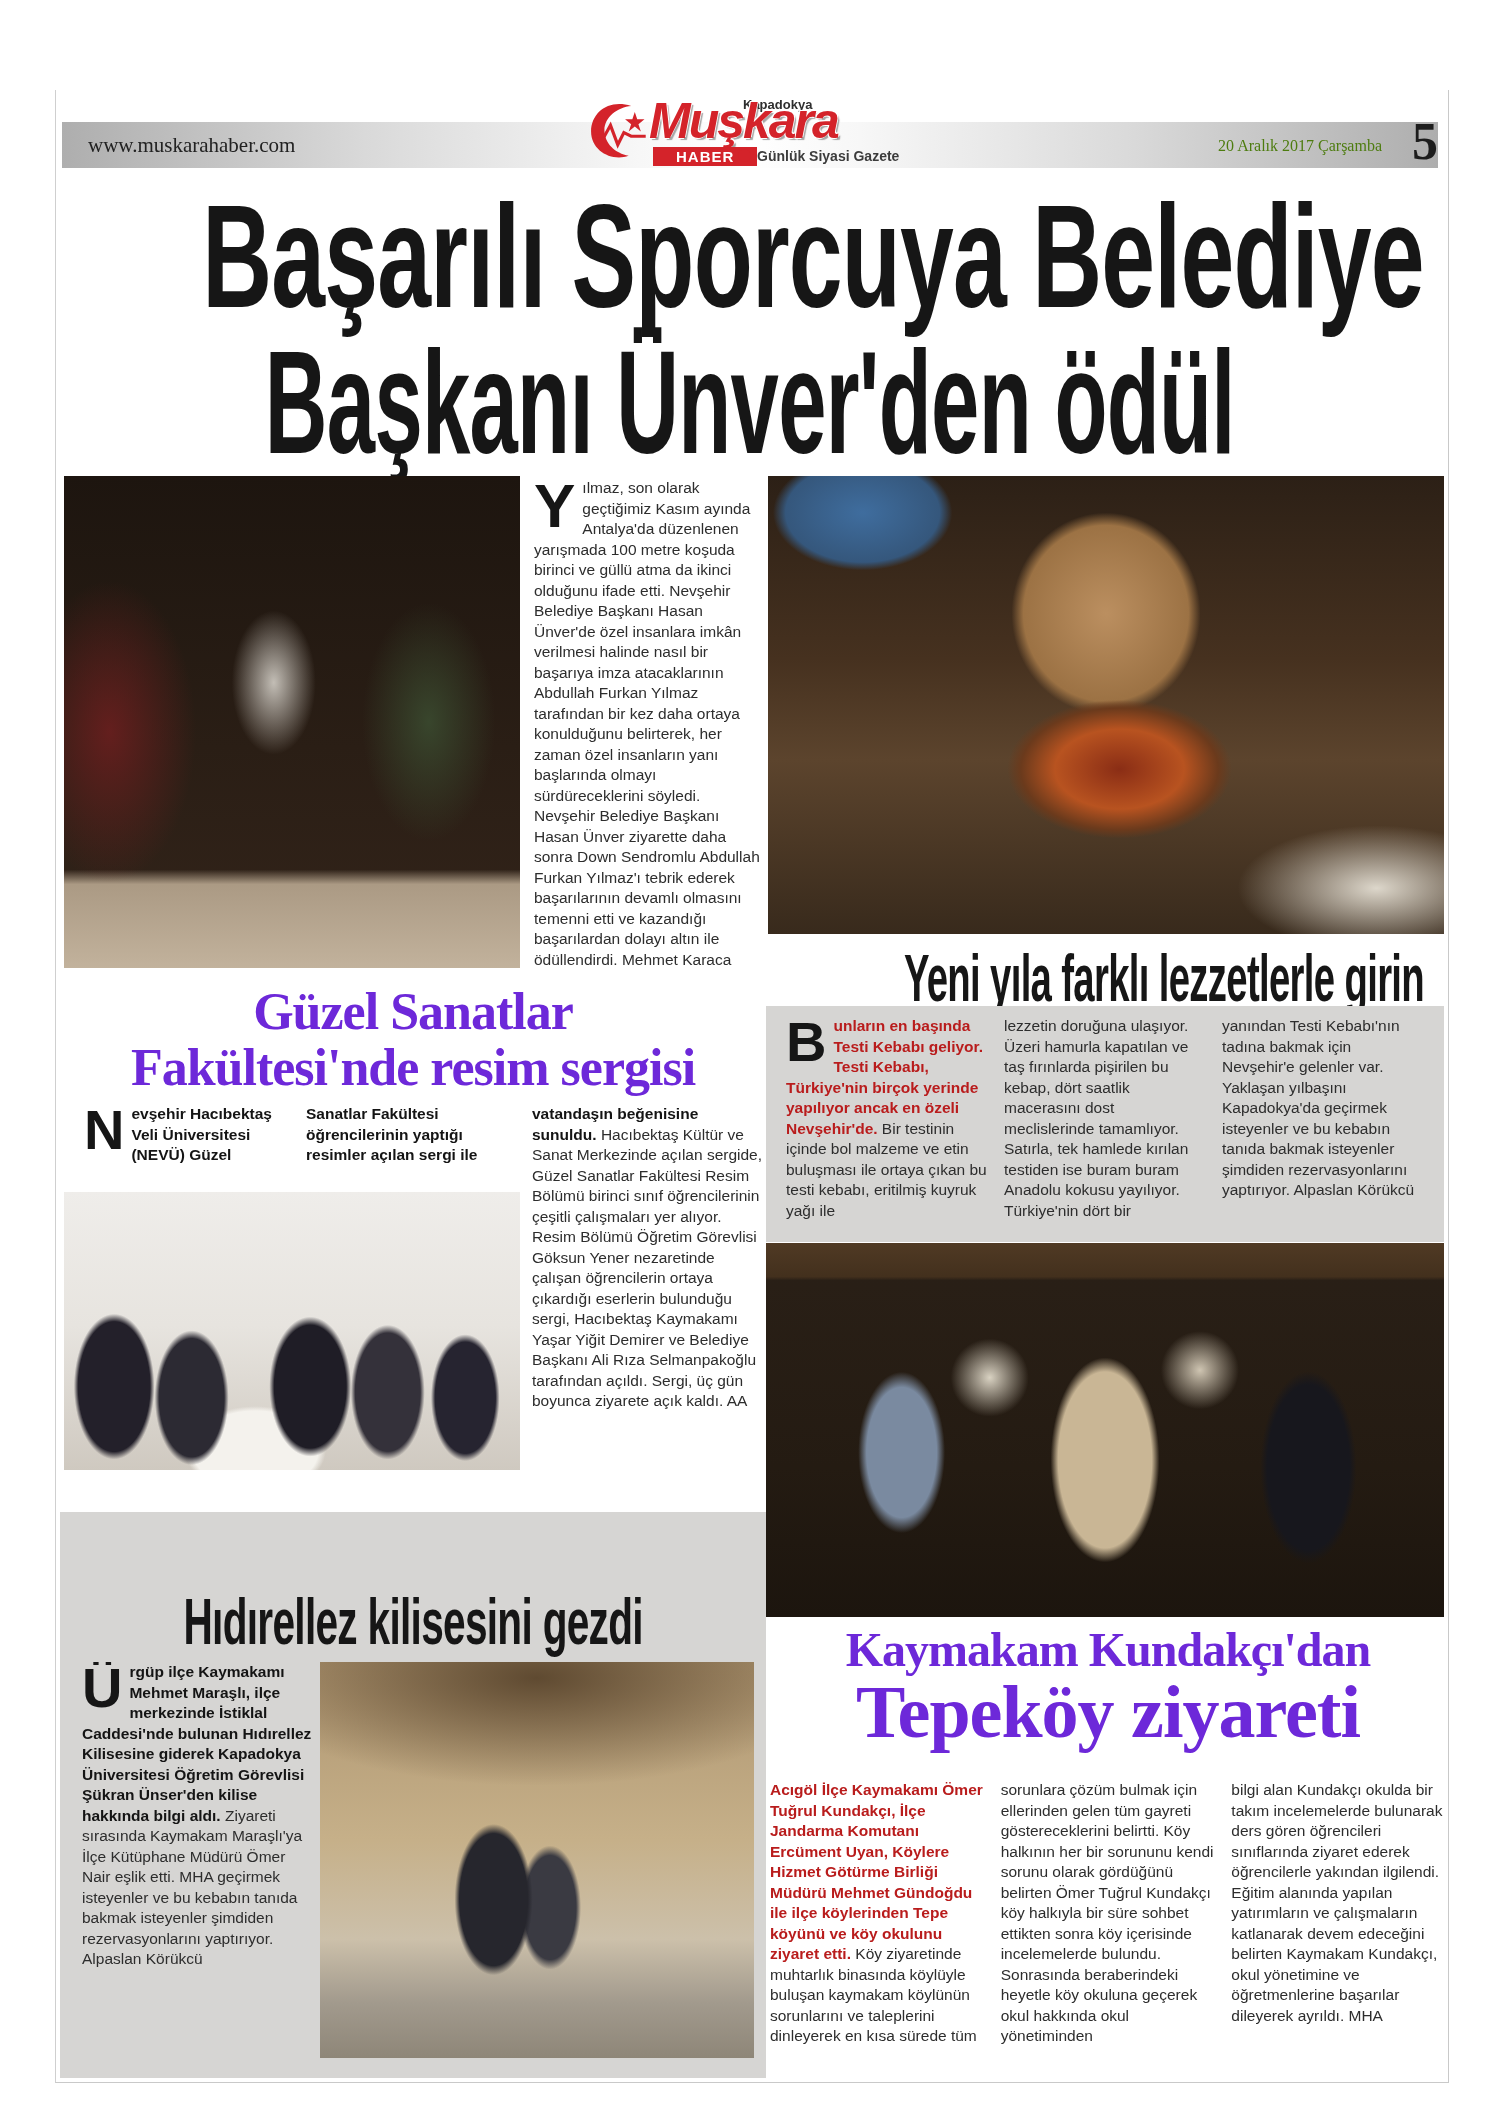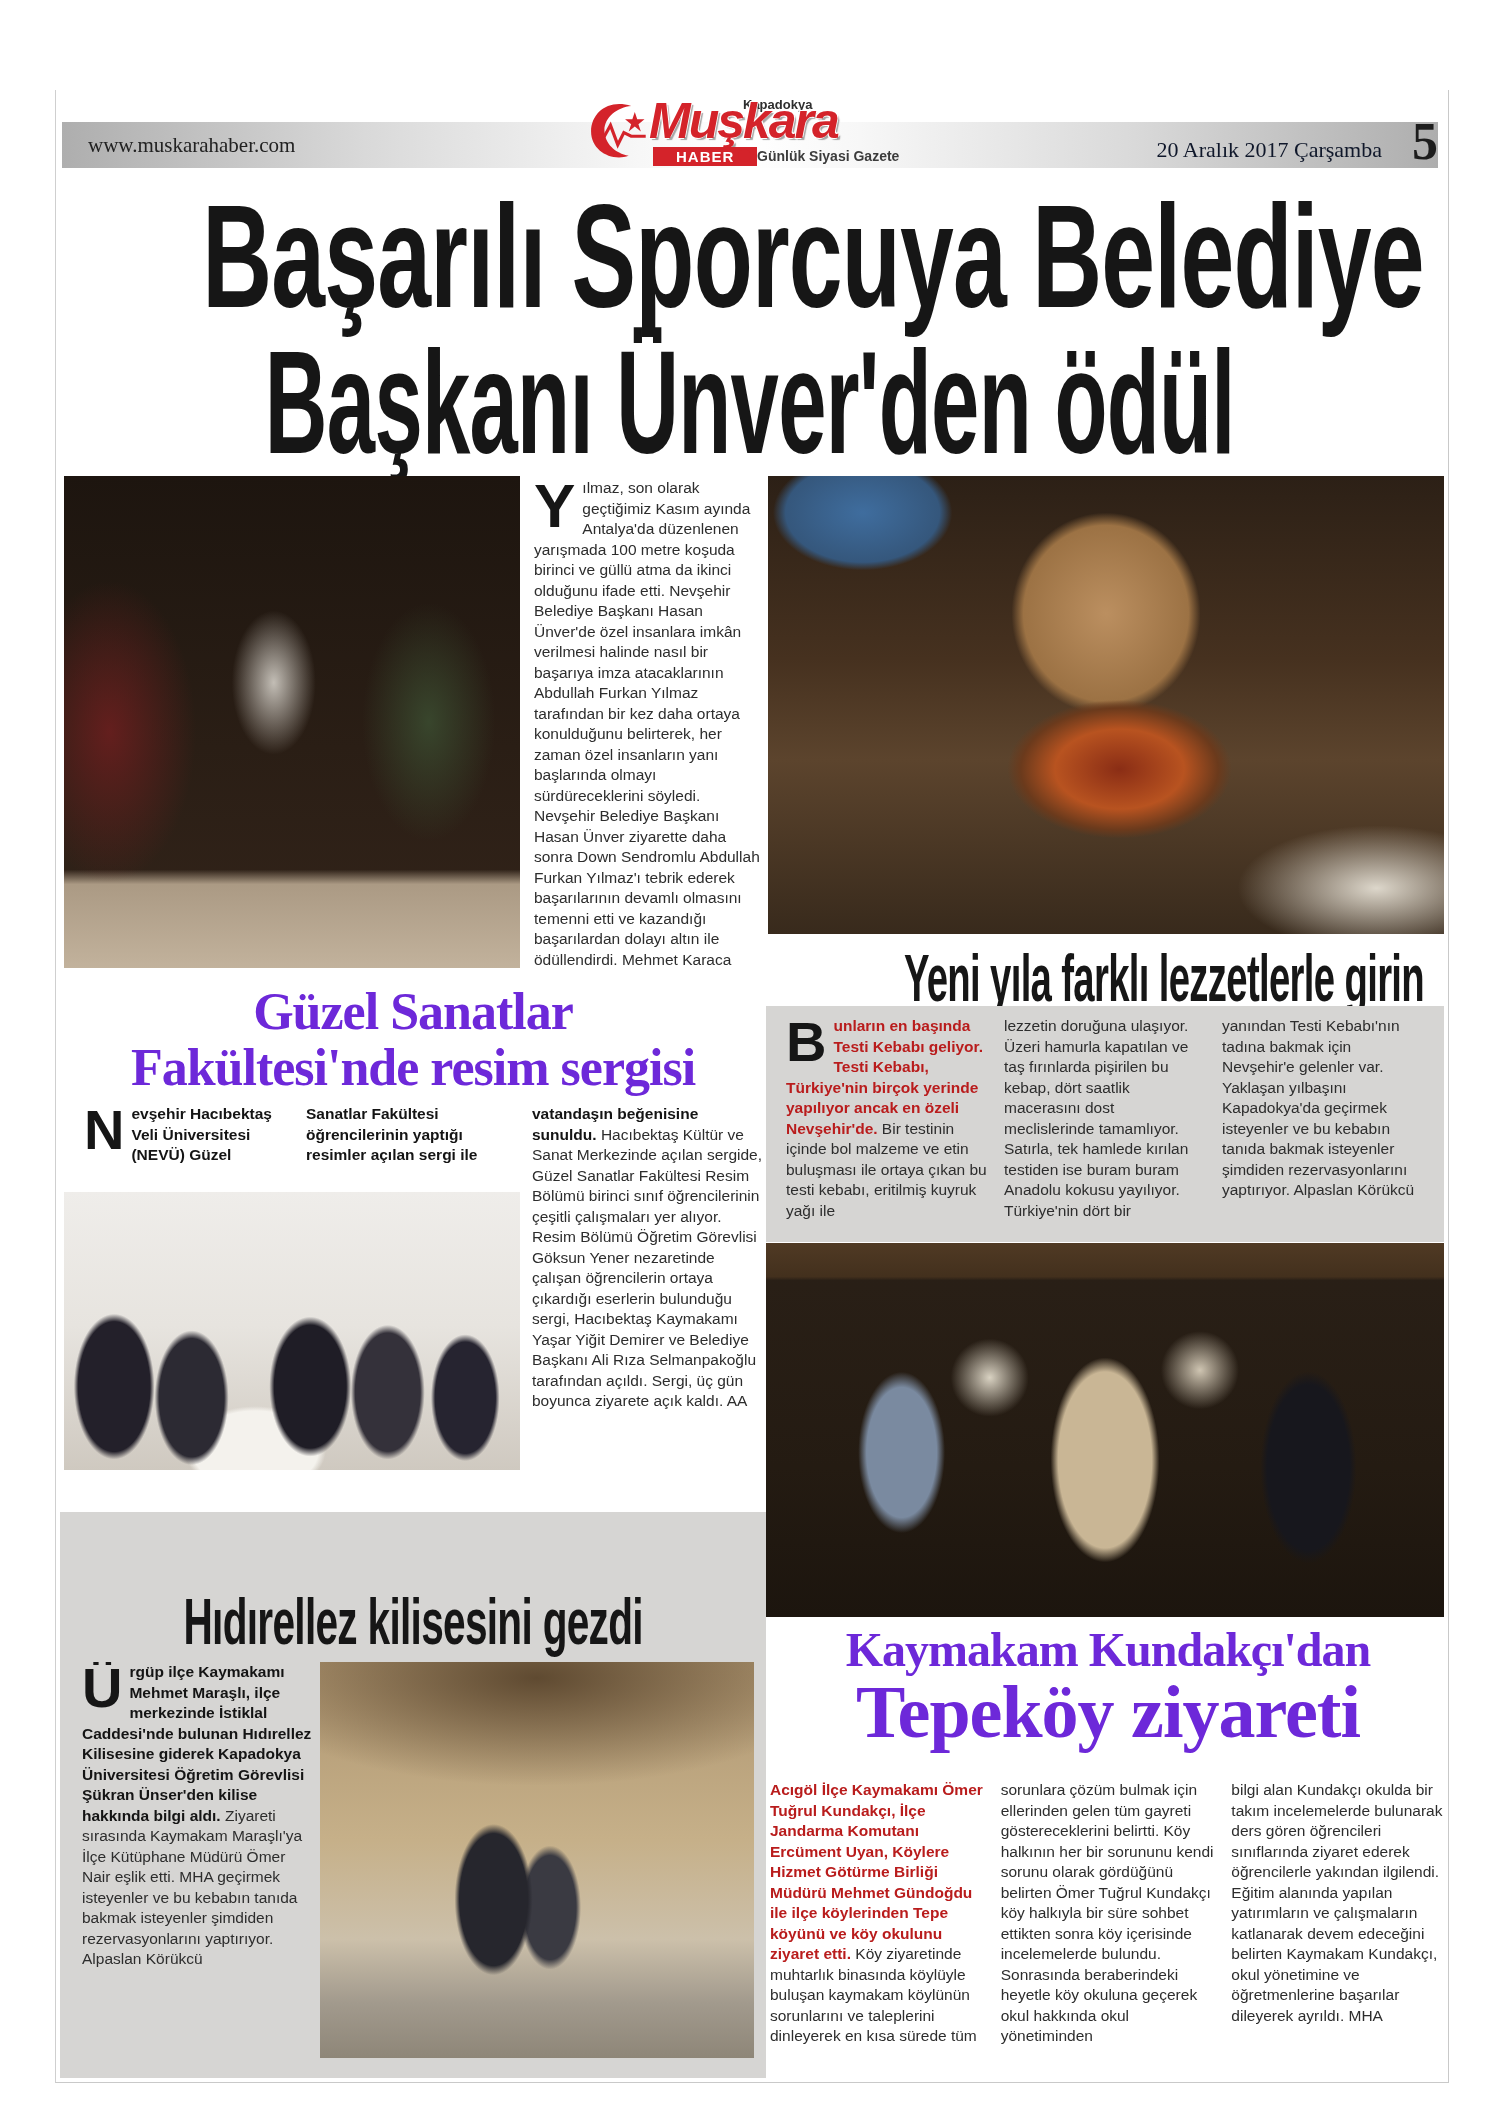--- a/index.html
+++ b/index.html
@@ -8,21 +8,21 @@
   .abs{position:absolute;}
   .scan-frame{position:absolute;left:55px;top:90px;width:1392px;height:1992px;
               border-left:1px solid #cfcfcf;border-right:1px solid #c9c9c9;border-bottom:1px solid #c9c9c9;
               pointer-events:none;}
   
   .header-bar{position:absolute;left:62px;top:122px;width:1376px;height:46px;
     background:linear-gradient(to right,#aeaeae 0%,#d9d9d9 22%,#f7f7f7 42%,#ffffff 50%,#f7f7f7 58%,#d9d9d9 78%,#aeaeae 100%);}
   .site-url{position:absolute;left:88px;top:133px;font-family:"Liberation Serif",serif;
             font-size:21px;color:#222;}
   .issue-date{position:absolute;top:137px;right:118px;font-family:"Liberation Serif",serif;
-              font-size:22px;color:#0f172a;}
+              font-size:16px;color:#4d7c0f;}
   .page-num{position:absolute;top:112px;right:62px;font-family:"Liberation Serif",serif;
             font-size:52px;font-weight:700;color:#1d1d1d;}
   
   .logo{position:absolute;left:50%;top:86px;transform:translateX(-50%);width:330px;height:82px;}
   .logo-region{position:absolute;left:158px;top:2px;font-size:13px;font-weight:700;color:#2e2e2e;margin-top:9px;}
   .logo-name{position:absolute;left:64px;top:6px;font-size:50px;font-weight:900;letter-spacing:-2px;
              color:#d4232a;font-style:italic;
              text-shadow:-1px -1px 0 #fff,1px -1px 0 #fff,-1px 1px 0 #fff,2px 2px 1px rgba(60,60,60,.45);}
   .logo-badge{position:absolute;left:68px;top:61px;background:#d4232a;color:#fff;font-size:15px;
               font-weight:700;padding:1px 23px;letter-spacing:1px;}

